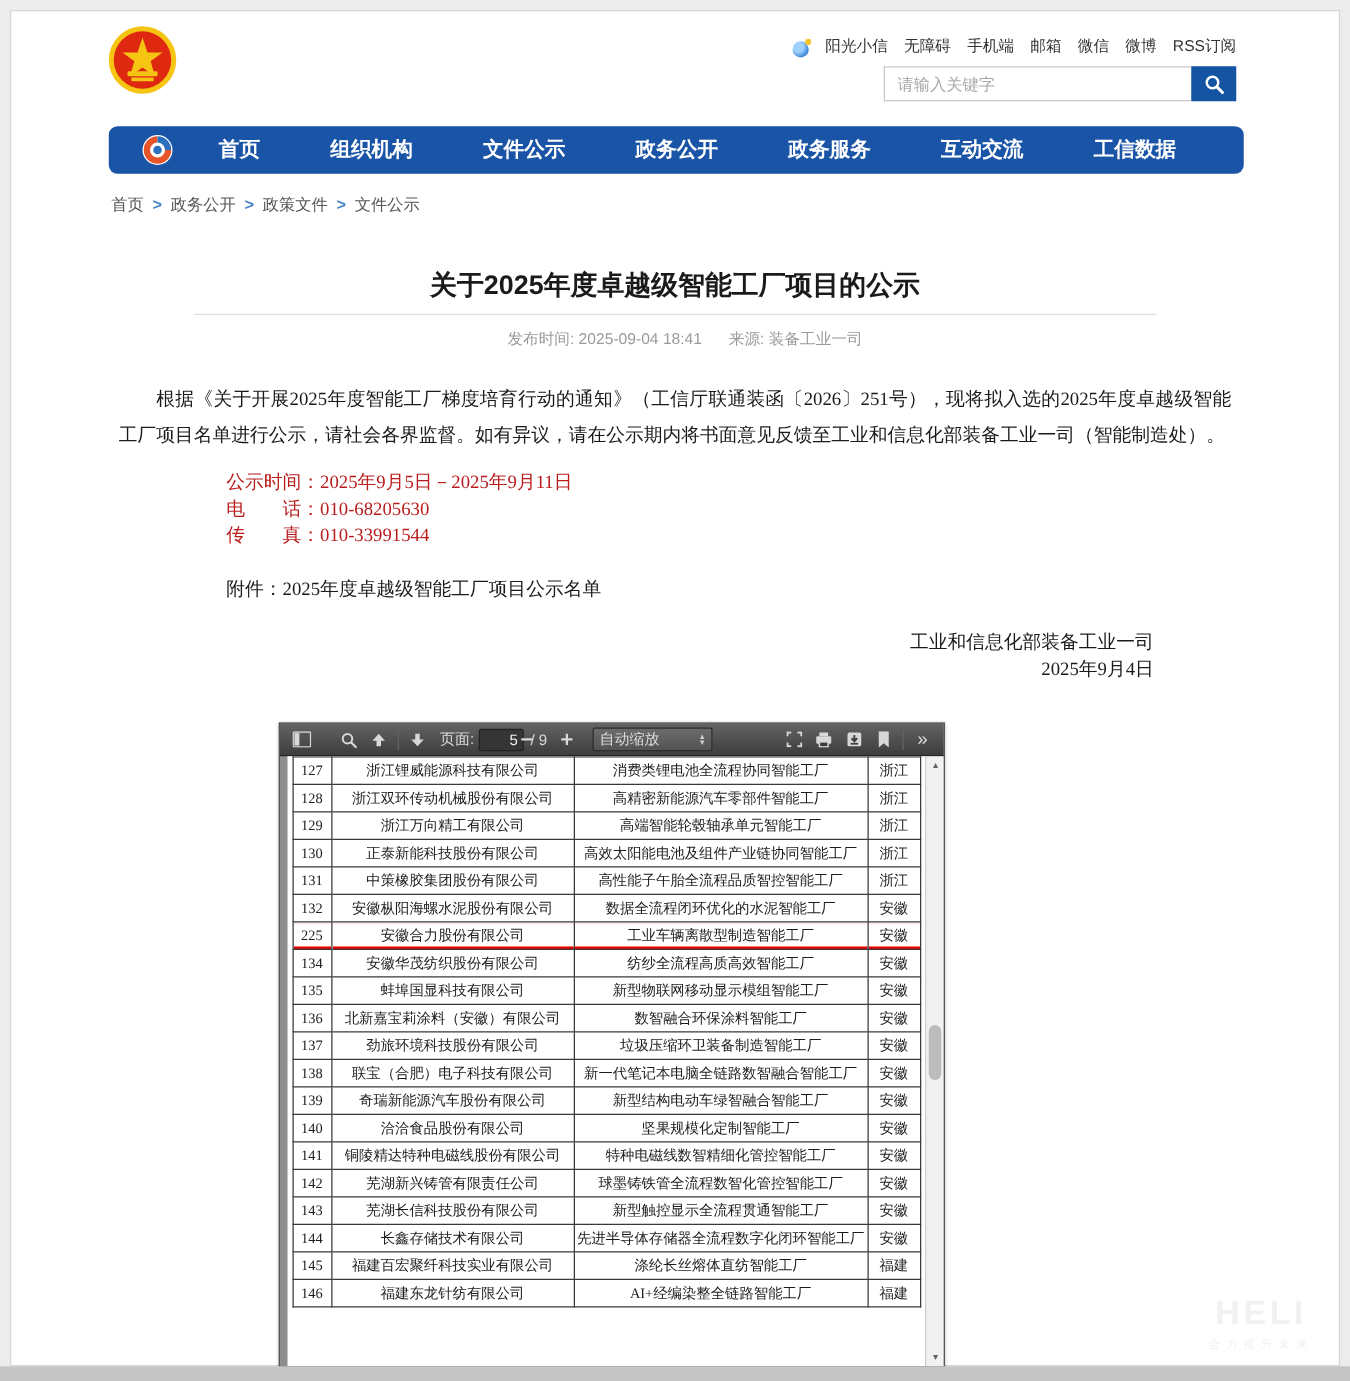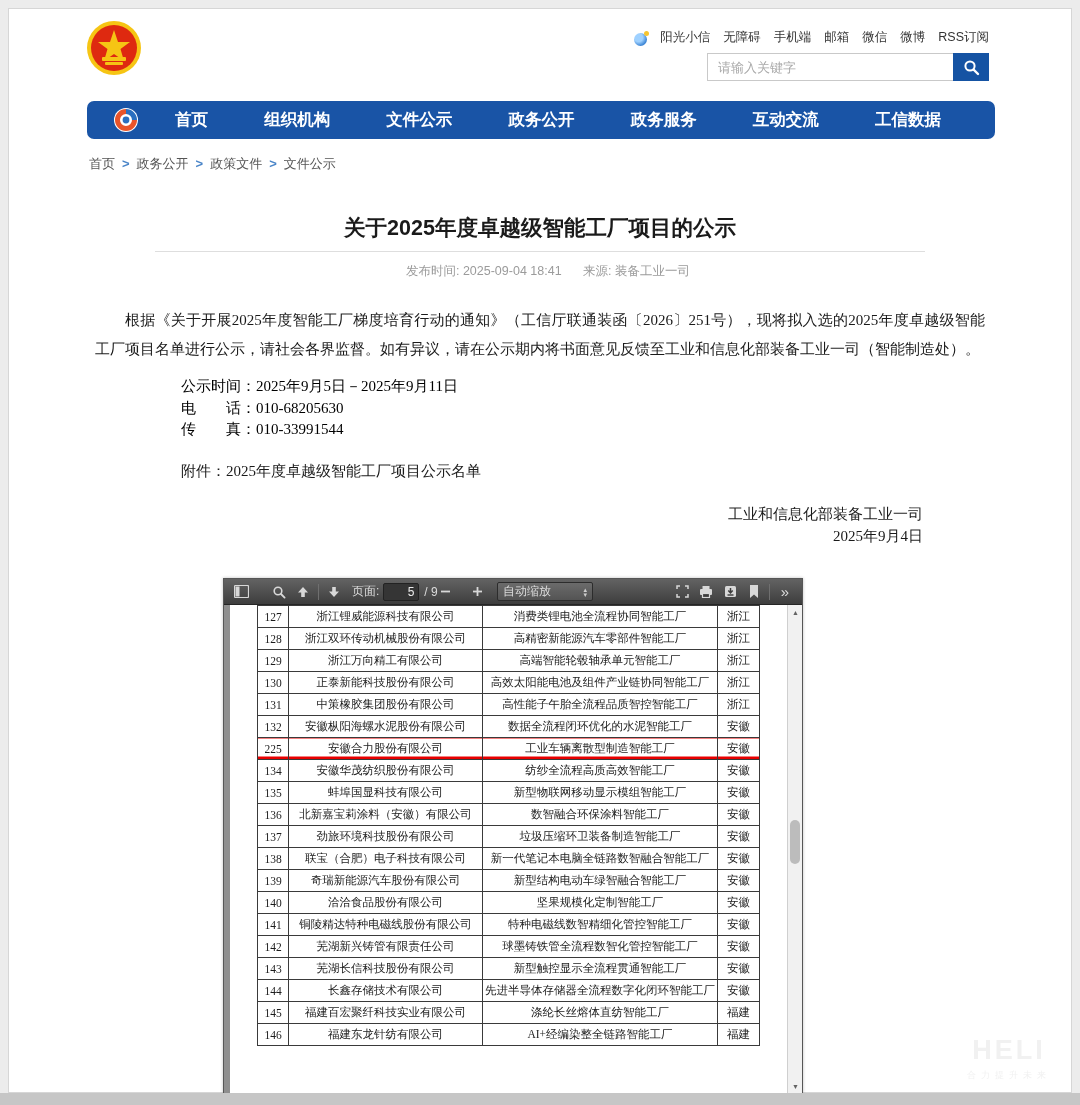--- a/index.html
+++ b/index.html
@@ -34,27 +34,27 @@
   .breadcrumb { position:absolute; left:80px; top:146px; font-size:13px; color:#555; display:flex; align-items:center; }
   .bc-item { cursor:pointer; }
   .bc-item[data-sep]::after { content:attr(data-sep); color:#4a85c8; margin:0 7px; font-weight:bold; }
 
   
   .art-title { position:absolute; left:0; right:0; top:204px; text-align:center; font-size:21.5px; font-weight:bold; color:#1a1a1a; }
   .art-divider { position:absolute; left:146px; right:146px; top:242px; border-top:1px solid #dedede; }
   .art-meta { position:absolute; left:0; right:0; top:254px; text-align:center; font-size:12.5px; color:#9b9b9b;padding-left:16px; }
   .art-meta span { margin:0 9px; }
   .art-para { position:absolute; left:86px; right:86px; top:297px; font-family:"Liberation Serif", serif; font-size:15px; line-height:29px; color:#1a1a1a; text-indent:2em; text-align:justify; }
-  .art-lines { position:absolute; left:172px; top:367px; font-family:"Liberation Serif", serif; font-size:15px; color:#000000; }
+  .art-lines { position:absolute; left:172px; top:367px; font-family:"Liberation Serif", serif; font-size:15px; color:#b91c1c; }
   .art-lines div { line-height:21.5px; }
   .art-attach { position:absolute; left:172px; top:453px; font-family:"Liberation Serif", serif; font-size:15px; color:#1a1a1a; }
   .art-sign { position:absolute; right:148px; top:494px; text-align:right; font-family:"Liberation Serif", serif; font-size:15px; color:#1a1a1a; line-height:22px; }
 
   
-  .pdf { position:absolute; left:214px; top:569px; width:580px; height:516px; border:1px solid #565656; background:#8e8e8e; overflow:hidden; box-shadow:0 0 3px rgba(0,0,0,.25); }
+  .pdf { position:absolute; left:214px; top:569px; width:533px; height:516px; border:1px solid #565656; background:#8e8e8e; overflow:hidden; box-shadow:0 0 3px rgba(0,0,0,.25); }
   .pdf-toolbar { height:26px; background:linear-gradient(#636363,#3d3d3d); border-bottom:1px solid #252525; display:flex; align-items:center; padding:0 5px; position:relative; color:#dcdcdc; font-size:12px; }
   .tb-btn { width:24px; height:22px; display:flex; align-items:center; justify-content:center; cursor:pointer; border-radius:2px; flex:none; }
   .tb-sep { width:1px; height:16px; background:#2a2a2a; border-right:1px solid #6f6f6f; margin:0 3px; flex:none; }
   .tb-gap { width:14px; flex:none; }
   .page-label { margin:0 4px 0 6px; white-space:nowrap; }
   .page-input { width:36px; height:18px; background:#353535; border:1px solid #222; border-radius:2px; color:#eee; font-size:12px; text-align:right; padding-right:4px; outline:none; font-family:"Liberation Sans", sans-serif; }
   .page-total { margin-left:5px; white-space:nowrap; }
   .tb-center { position:absolute; left:50%; transform:translateX(-50%); display:flex; align-items:center; }
   .zoom-select { width:96px; height:19px; background:rgba(255,255,255,.09); border:1px solid #2c2c2c; border-radius:2px; display:flex; align-items:center; justify-content:space-between; padding:0 5px; margin-left:8px; cursor:pointer; }
   .sel-arrows { display:flex; flex-direction:column; line-height:5px; font-size:7px; color:#cfcfcf; }

